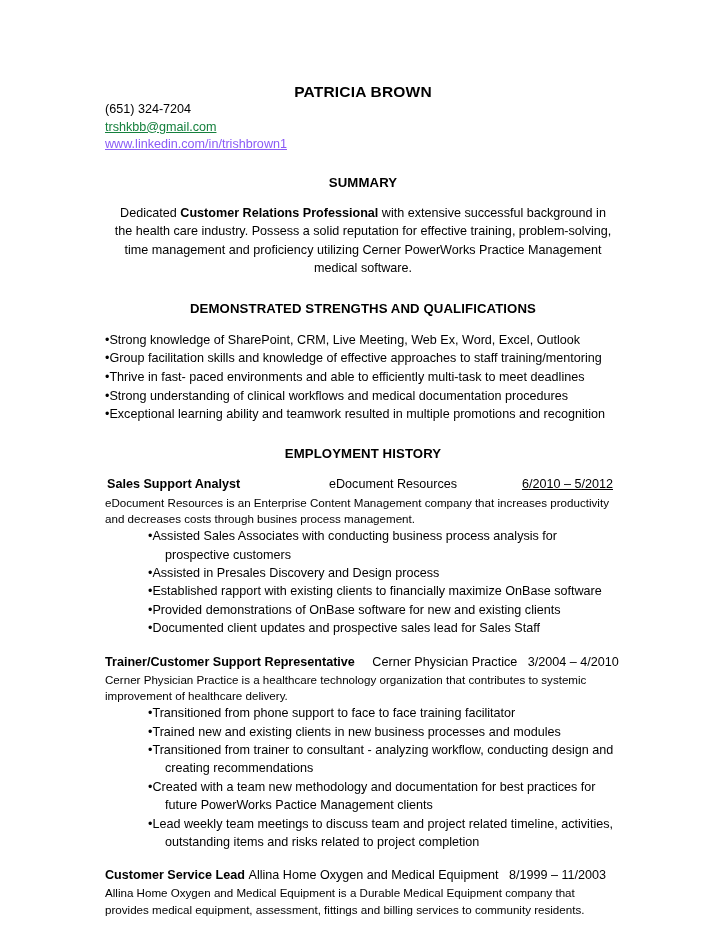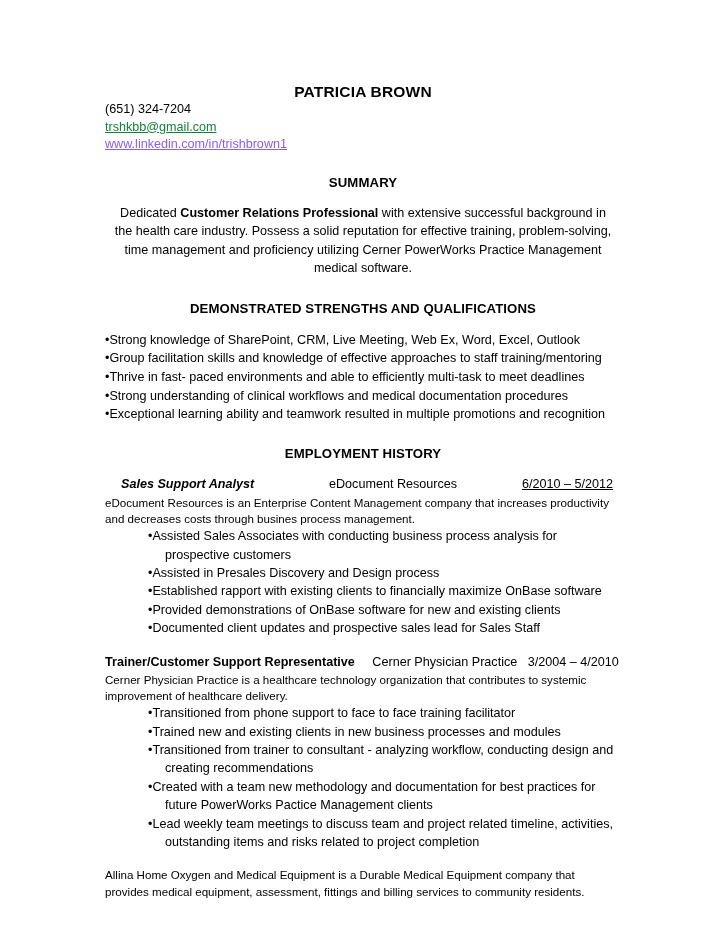--- a/index.html
+++ b/index.html
@@ -88,21 +88,21 @@
   .job-head .jtitle { font-weight: bold; }
 
   
   .job-head-cols {
     position: relative;
     height: 17px;
     font-size: 12.6px;
     white-space: nowrap;
   }
   .job-head-cols .jtitle {
-    position: absolute; left: 16px; top: 0; font-weight: bold; font-style: italic;
+    position: absolute; left: 2px; top: 0; font-weight: bold;
   }
   .job-head-cols .jcompany {
     position: absolute; left: 224px; top: 0;
   }
   .job-head-cols .jdates {
     position: absolute; right: 8px; top: 0; text-decoration: underline;
   }
 
   .job-desc {
     font-size: 11.6px;
@@ -199,17 +199,20 @@
         <div class="duty">
             <span class="dtext"><span class="bdot">•</span><span>Created with a team new methodology and documentation for best practices for future PowerWorks Pactice Management clients</span></span>
           </div>
         <div class="duty">
             <span class="dtext"><span class="bdot">•</span><span>Lead weekly team meetings to discuss team and project related timeline, activities, outstanding items and risks related to project completion</span></span>
           </div>
       </div>
     </div>
 
     <div class="job">
+      <div class="job-head">
+        <span class="jtitle">Customer Service Lead</span><span>&nbsp;</span><span>Allina Home Oxygen and Medical Equipment</span><span>&nbsp;&nbsp;&nbsp;</span><span>8/1999 – 11/2003</span>
+      </div>
       <div class="job-desc">Allina Home Oxygen and Medical Equipment is a Durable Medical Equipment company that provides medical equipment, assessment,  fittings and billing services to community residents.</div>
     </div>
 
   </div>
 </div>
 
 </body></html>

